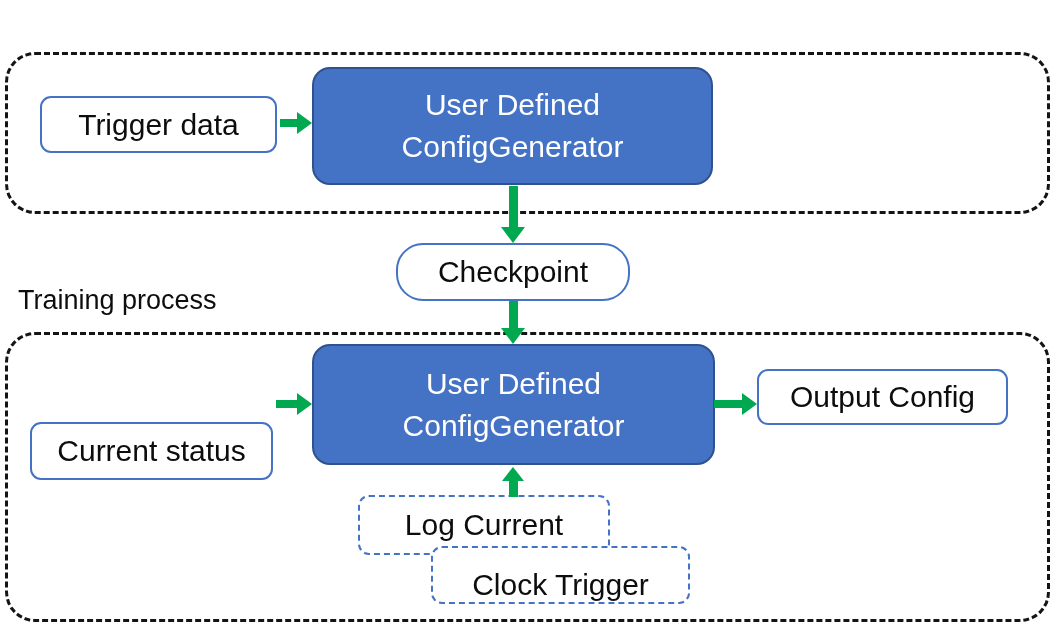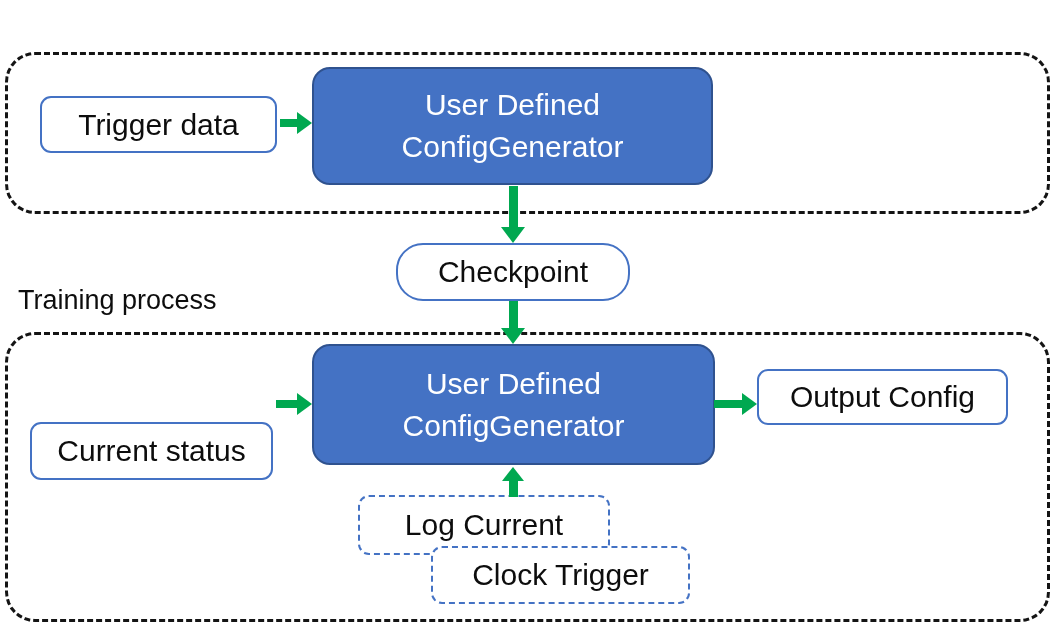--- a/index.html
+++ b/index.html
@@ -131,21 +131,21 @@
   </div>
 
   <div class="node" style="left:757px; top:369px; width:247px; height:52px;">
     <span>Output Config</span>
   </div>
 
   <div class="node trigger" style="left:358px; top:495px; width:248px; height:56px;">
     <span class="overlap-label">Log Current</span>
   </div>
 
-  <div class="node trigger filled" style="left:431px; top:546px; width:255px; height:54px;">
+  <div class="node trigger filled" style="left:431px; top:546px; width:255px; height:54px;align-items:flex-end;">
     <span>Clock Trigger</span>
   </div>
 
   <div class="arrow-right" style="left:280px; top:112px; width:32px; height:22px;">
     <span class="shaft"></span>
     <span class="head"></span>
   </div>
 
   <div class="arrow-down" style="left:501px; top:186px; width:24px; height:57px;">
     <span class="shaft"></span>

